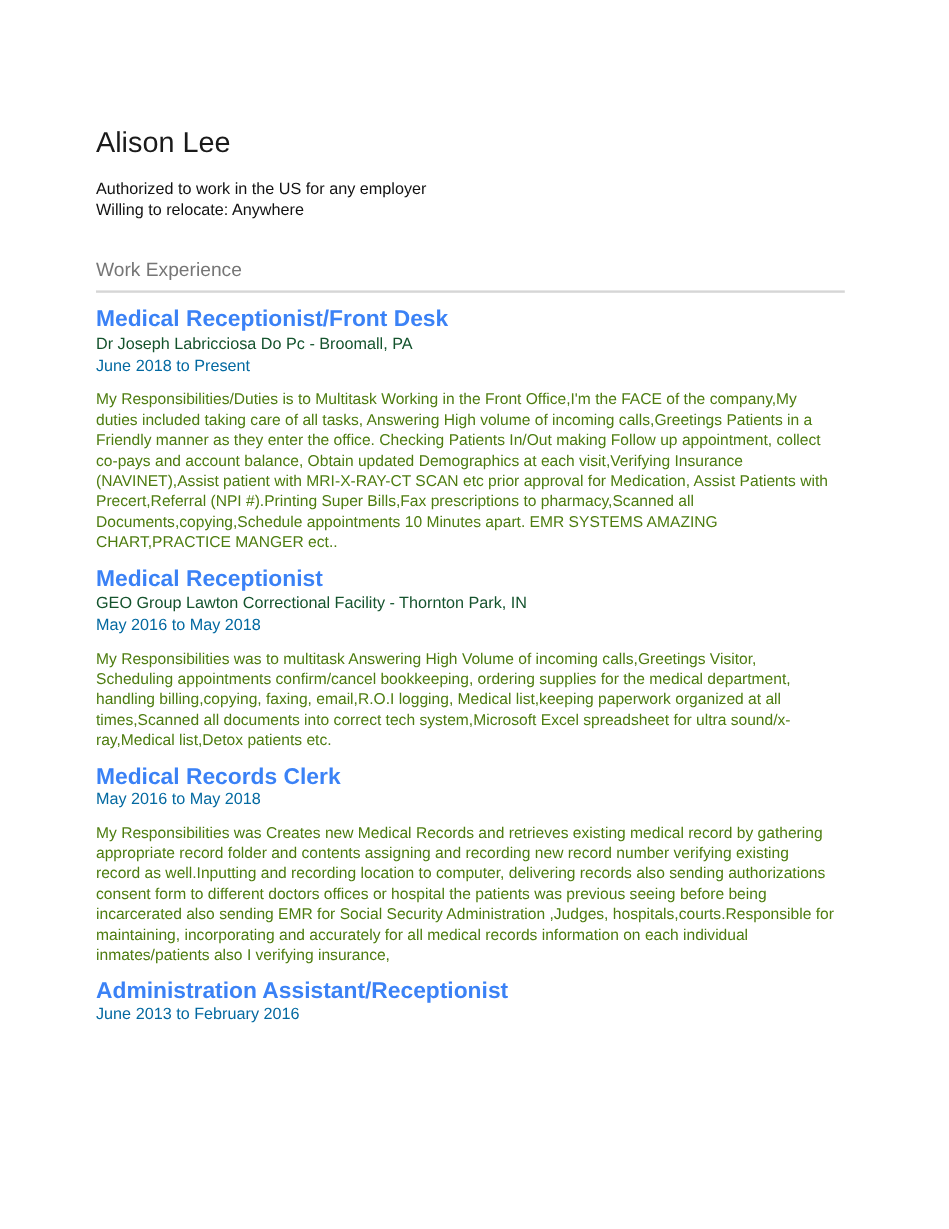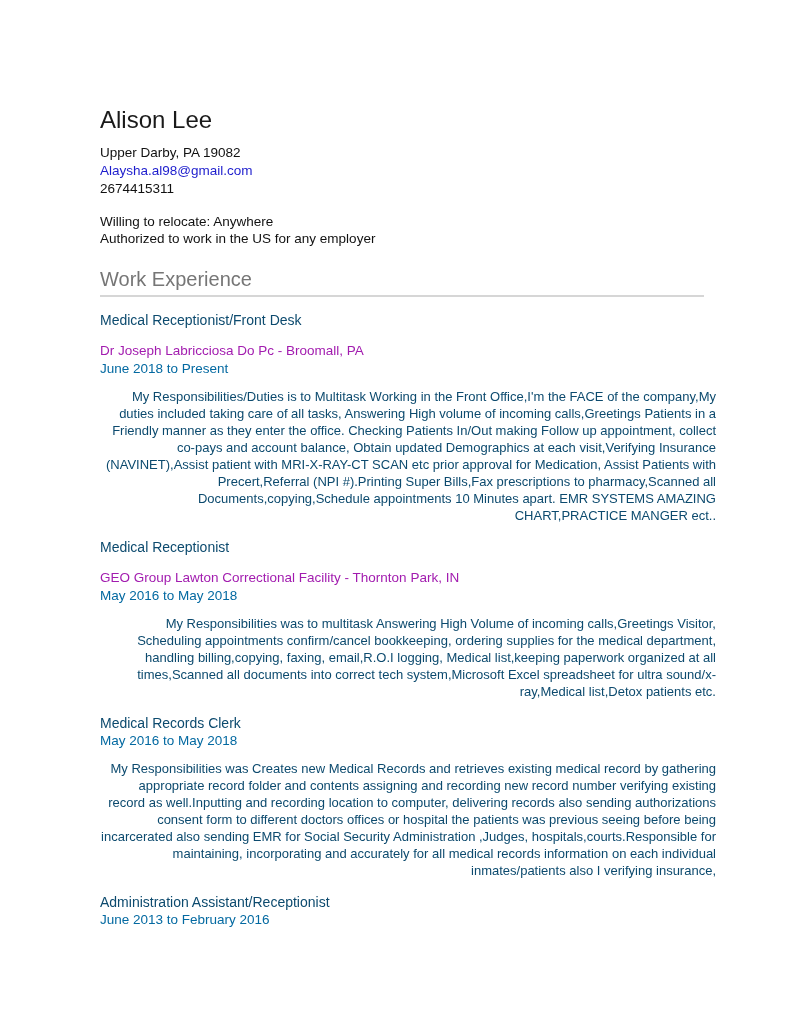--- a/index.html
+++ b/index.html
@@ -11,21 +11,21 @@
     width: 791px;
     height: 1024px;
     font-family: "Liberation Sans", sans-serif;
     color: #111111;
     overflow: hidden;
   }
   .page {
     box-sizing: border-box;
     width: 791px;
     height: 1024px;
-    padding: 106px 87px 0 100px;
+    padding: 106px 87px 0 80px;
   }
   .name {
     font-size: 24px;
     font-weight: 400;
     color: #1a1a1a;
     line-height: 28px;
     margin: 0 0 10px 0;
   }
   .contact-line {
     font-size: 13.5px;
@@ -39,78 +39,70 @@
   }
   .notes {
     margin-top: 15px;
   }
   .note-line {
     font-size: 13.5px;
     line-height: 17px;
     color: #111111;
   }
   .section-title {
-    margin-top: 22px;
-    font-size: 20px;
+    margin-top: 33px;
+    font-size: 16px;
     font-weight: 400;
     color: #767676;
     line-height: 20px;
   }
   .section-divider {
     height: 2px;
     background: #d6d6d6;
     margin: 6px 0 13px 0;
   }
   .job {
     margin-top: 14px;
   }
   .job-title {
-    font-size: 14px;
-    font-weight: 400;
-    color: #0c4a6e;
+    font-size: 19px;
+    font-weight: 700;
+    color: #3b82f6;
     line-height: 18px;
   }
   .job-company {
     font-size: 13.5px;
-    color: #a21caf;
+    color: #14532d;
     line-height: 18px;
-    margin-top: 13px;
+    margin-top: 2px;
   }
   .job-dates {
     font-size: 13.5px;
     color: #0369a1;
     line-height: 18px;
   }
   .job-description {
     font-size: 13px;
     line-height: 17px;
-    color: #0c4a6e;
+    color: #4d7c0f;
     margin-top: 10px;
     width: 616px;
-    text-align: right;
   }
 </style>
 </head>
 <body>
 
 <div class="page">
 
   <div class="name">Alison Lee</div>
 
-  <div class="contact-block">
-    <div class="contact-line">Upper Darby, PA 19082</div>
-    <div class="contact-line">
-      <a class="email-link">Alaysha.al98@gmail.com</a>
-    </div>
-    <div class="contact-line">2674415311</div>
-  </div>
 
   <div class="notes">
+    <div class="note-line">Authorized to work in the US for any employer</div>
     <div class="note-line">Willing to relocate: Anywhere</div>
-    <div class="note-line">Authorized to work in the US for any employer</div>
   </div>
 
   <div class="section-title">Work Experience</div>
   <div class="section-divider"></div>
 
   <div id="job-list">
   <div class="job">
     <div class="job-title">Medical Receptionist/Front Desk</div>
     <div class="job-company">Dr Joseph Labricciosa Do Pc - Broomall, PA</div>
     <div class="job-dates">June 2018 to Present</div>

